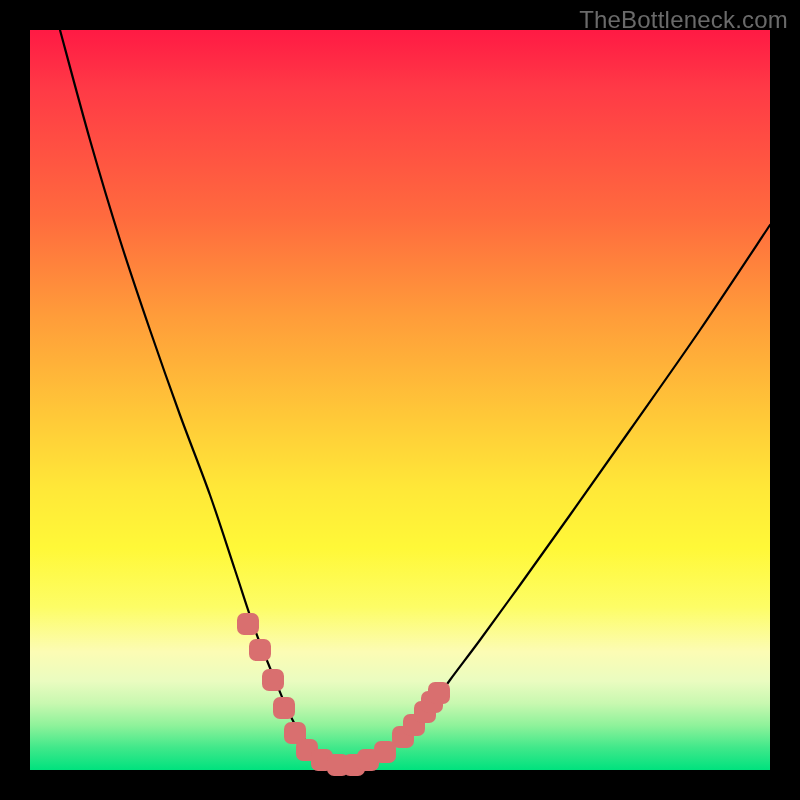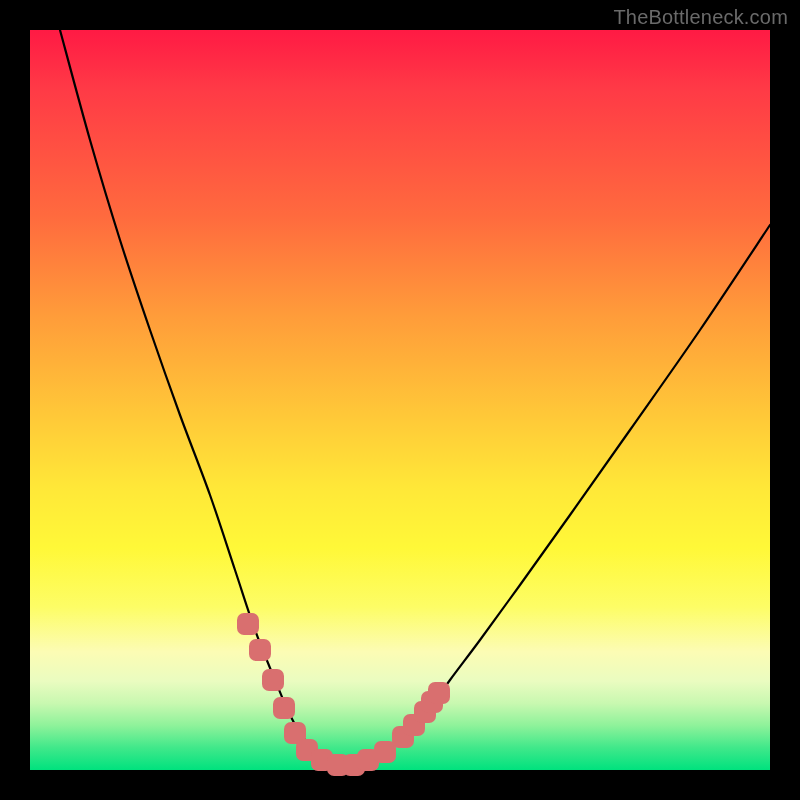--- a/index.html
+++ b/index.html
@@ -30,21 +30,21 @@
       #c8f8b0 91%,
       #8ef29a 94%,
       #40e88a 97%,
       #00e27e 100%);
   }
   .watermark {
     position: absolute;
     top: 6px;
     right: 12px;
     font-family: Arial, Helvetica, sans-serif;
-    font-size: 20px;
+    font-size: 24px;
     font-weight: 540;
     color: #6a6a6a;
     letter-spacing: 0.2px;
   }
   svg.curve {
     position: absolute;
     left: 30px;
     top: 30px;
     width: 740px;
     height: 740px;

